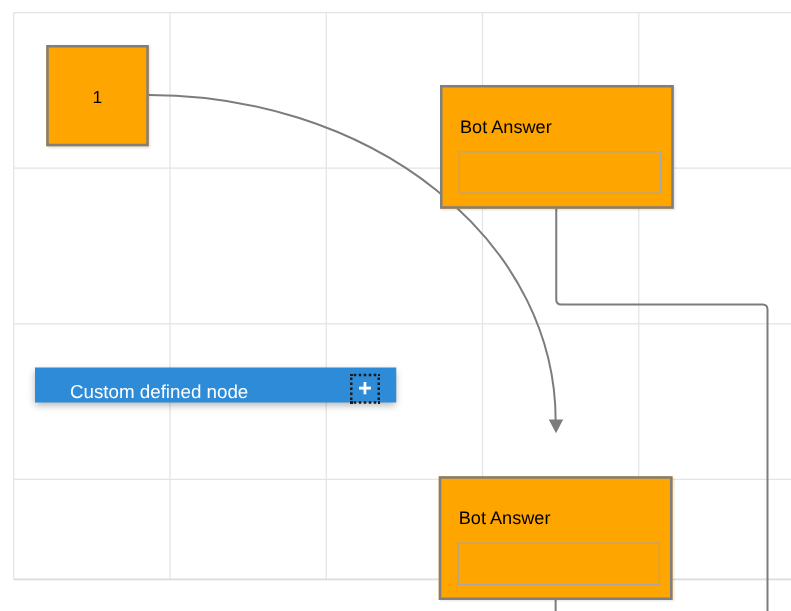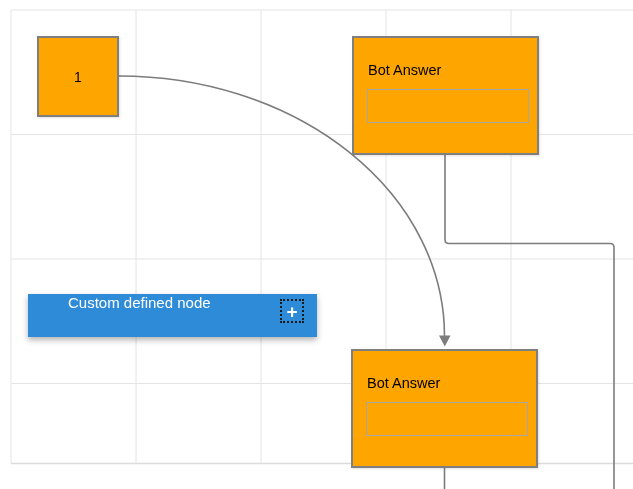--- a/index.html
+++ b/index.html
@@ -27,44 +27,44 @@
     box-sizing:border-box;
     background:var(--c-node_orange,#FFA500);
     border:2px solid var(--c-node_border,#7f7f7f);
     box-shadow:1px 1px 2px rgba(0,0,0,0.12);
   }
   .square-node{
     left:37px;top:36px;width:82px;height:81px;
     display:flex;align-items:center;justify-content:center;
     font-size:14px;color:#000;
   }
-  .bot-node{width:187px;height:119px;}
+  .bot-node{width:187px;height:99px;margin-top:32px;}
   .bot-node.top{left:352px;top:36px;}
   .bot-node.bottom{left:351px;top:349px;}
   .bot-title{
     position:absolute;left:14px;top:24px;
     font-size:14.5px;color:#000;white-space:nowrap;
   }
   .bot-input{
     position:absolute;left:13px;top:51px;
     width:160px;height:32px;
     border:1px solid #a6a6a6;
     background:transparent;
   }
 
   
   .custom-node{
     position:absolute;
-    left:28px;top:294px;width:289px;height:43px;
+    left:28px;top:294px;width:289px;height:28px;
     box-sizing:border-box;
     background:var(--c-node_blue,#2E8BD8);
     color:#ffffff;
     font-size:15px;
-    display:flex;align-items:flex-start;
-    padding-left:40px;
+    display:flex;align-items:flex-end;
+    padding-left:28px;
     box-shadow:0 3px 6px rgba(0,0,0,0.30);
   }
   .plus-port{
     position:absolute;right:13px;top:5px;
     width:24px;height:24px;
     box-sizing:border-box;
     border:2px dotted #1b1b1b;
     display:flex;align-items:center;justify-content:center;
     color:#ffffff;
     font-size:19px;font-weight:bold;line-height:1;

